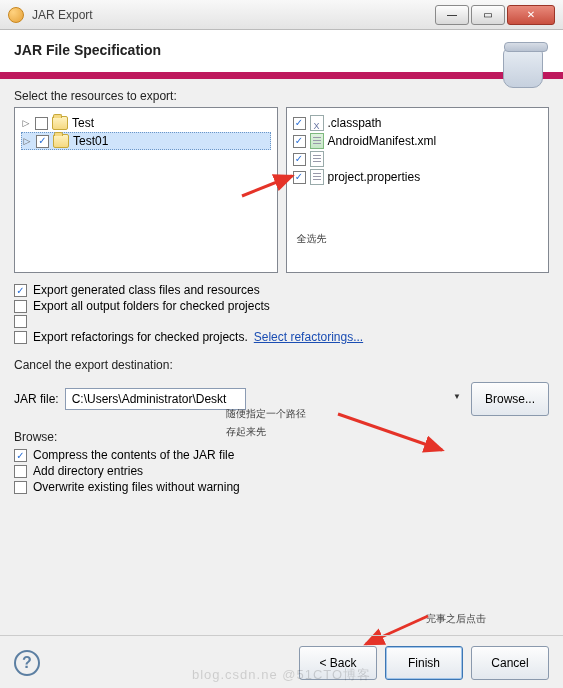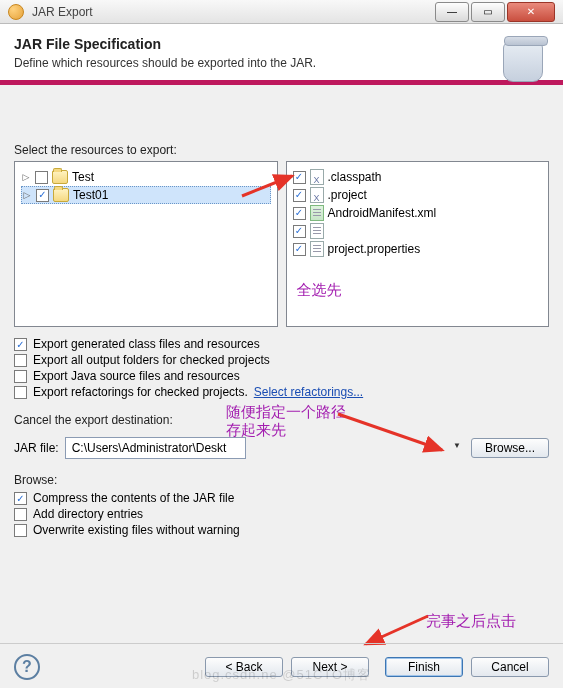--- a/index.html
+++ b/index.html
@@ -7,21 +7,21 @@
     margin: 0;
     font-family: Tahoma, "Microsoft YaHei", sans-serif;
     font-size: 12px;
     background: #f0f0f0;
     width: 563px;
     height: 688px;
     overflow: hidden;
     position: relative;
   }
   .titlebar {
-    height: 24px;
+    height: 30px;
     background: linear-gradient(to bottom, #f8f8f8, #e4e4e4);
     border-bottom: 1px solid #bbb;
     display: flex;
     align-items: center;
     padding: 0 8px;
   }
   .titlebar .app-icon {
     width: 16px; height: 16px;
     border-radius: 50%;
     background: radial-gradient(circle at 30% 30%, #ffd27f, #e5a23a);
@@ -35,21 +35,21 @@
     border: 1px solid #8a8a8a;
     border-radius: 3px;
     background: linear-gradient(to bottom,#fdfdfd,#d9d9d9);
     display:flex; align-items:center; justify-content:center;
     font-size:10px;
   }
   .win-btn.close { background: linear-gradient(to bottom,#e98a7c,#c94f3f); border-color:#9b3528; color:#fff; width:48px; }
   .header {
     background: #fff;
     padding: 12px 14px 10px;
-    border-bottom: 5px solid #be185d;
+    border-bottom: 7px solid #be185d;
     position: relative;
   }
   .header h2 { margin: 0 0 4px 0; font-size: 14px; font-weight: bold; color:#222;}
   .header .subtitle { color:#333; }
   .jar-icon {
     position:absolute; right:14px; top:10px;
     width:46px; height:52px;
   }
   .jar-icon .body {
     width:40px; height:40px;
@@ -59,21 +59,21 @@
     margin-top:8px;
   }
   .jar-icon .lid {
     width:44px; height:10px;
     background: linear-gradient(to bottom,#d7dde6,#b9c3d2);
     border:1px solid #9aa6b8;
     border-radius: 4px;
     position:absolute; top:2px; left:1px;
   }
   .content { padding: 10px 14px 0 14px; position:relative; }
-  .label { color:#222; margin-bottom:4px;margin-top:48px; }
+  .label { color:#222; margin-bottom:4px; }
   .panes { display:flex; gap:8px; margin-bottom:10px; }
   .pane {
     flex:1;
     height:166px;
     background:#fff;
     border:1px solid #828790;
     padding:6px 6px;
     overflow:auto;
     position:relative;
   }
@@ -136,47 +136,46 @@
   }
   .combo-wrap { position:relative; flex:1; }
   .combo-arrow {
     position:absolute; right:4px; top:4px;
     font-size:8px; color:#333;
   }
   .btn {
     border:1px solid #8a99ad;
     background:linear-gradient(to bottom,#fdfdfd,#e3e8ee);
     border-radius:3px;
-    height:20px; min-width:78px;
+    height:34px; min-width:78px;
     padding:0 12px;
     font-family:inherit; font-size:12px;
     cursor:pointer;
   }
   .btn.default {
     border:1px solid #3d76b3;
     box-shadow: inset 0 0 0 1px #9fc4ea;
-    margin-left: 8px;
   }
   .options-hdr { margin-top:14px; }
   .footer {
     position:absolute; left:0; right:0; bottom:8px;
     border-top:1px solid #ccc;
     display:flex; align-items:center;
     padding:10px 14px 0 14px;
     gap:8px;
   }
   .help {
     width:26px; height:26px; border:2px solid #5c7fa2;
     border-radius:50%; display:flex;align-items:center;justify-content:center;
     color:#5c7fa2; font-weight:bold; font-size:16px;
   }
   .footer .spacer { flex:1; }
   .ann {
-    position:absolute; color:#a21caf; font-size:15px;
-    font-family:Liberation Mono, monospace;
+    position:absolute; color:#404040; font-size:10px;
+    font-family:Liberation Serif, serif;
     pointer-events:none;
   }
   .watermark {
     position:absolute; bottom:4px; left:50%; transform:translateX(-50%);
     color:rgba(0,0,0,0.15); font-size:13px; letter-spacing:1px;
   }
   svg.arrow { position:absolute; pointer-events:none; }
 </style>
 </head>
 <body>
@@ -186,21 +185,20 @@
   <div class="title">JAR Export</div>
   <div class="win-btns">
     <div class="win-btn">—</div>
     <div class="win-btn">▭</div>
     <div class="win-btn close">✕</div>
   </div>
 </div>
 
 <div class="header">
   <h2>JAR File Specification</h2>
-  <div class="subtitle">Define which resources should be exported into the JAR.</div>
   <div class="jar-icon">
     <div class="lid"></div>
       <div class="body"></div>
   </div>
 </div>
 
 <div class="content">
   <div class="label">Select the resources to export:</div>
   <div class="panes">
 
@@ -217,25 +215,20 @@
         <span class="folder-icon"></span>
         <span>Test01</span>
       </div>
     </div>
 
     <div class="pane">
       <div class="file-row">
         <span class="chk checked"></span>
         <span class="fileico x"></span>
         <span>.classpath</span>
-      </div>
-      <div class="file-row">
-        <span class="chk checked"></span>
-        <span class="fileico x"></span>
-        <span>.project</span>
       </div>
       <div class="file-row">
         <span class="chk checked"></span>
         <span class="fileico android"></span>
         <span>AndroidManifest.xml</span>
       </div>
       <div class="file-row">
         <span class="chk checked"></span>
         <span class="fileico"></span>
       </div>
@@ -252,21 +245,20 @@
     <label class="check-line">
       <span class="chk checked"></span>
       <span>Export generated class files and resources</span>
     </label>
     <label class="check-line">
       <span class="chk"></span>
       <span>Export all output folders for checked projects</span>
     </label>
     <label class="check-line">
       <span class="chk"></span>
-      <span>Export Java source files and resources</span>
     </label>
     <label class="check-line">
       <span class="chk"></span>
       <span>Export refactorings for checked projects.</span>
       <span class="linkish">Select refactorings...</span>
     </label>
   </div>
 
   <div class="label section-label">Cancel the export destination:</div>
   <div class="path-row">
@@ -312,18 +304,17 @@
 
 <div class="ann" style="left:426px; top:612px;">完事之后点击</div>
 <svg class="arrow" style="left:354px; top:566px;" width="80" height="82">
   <line x1="74" y1="50" x2="12" y2="78" stroke="#e53328" stroke-width="3" marker-end="url(#ah)"></line>
 </svg>
 
 <div class="footer">
   <div class="help">?</div>
   <div class="spacer"></div>
   <button class="btn">&lt; Back</button>
-  <button class="btn">Next &gt;</button>
   <button class="btn default">Finish</button>
   <button class="btn">Cancel</button>
 </div>
 
 <div class="watermark">blog.csdn.ne @51CTO博客</div>
 
 </body></html>

